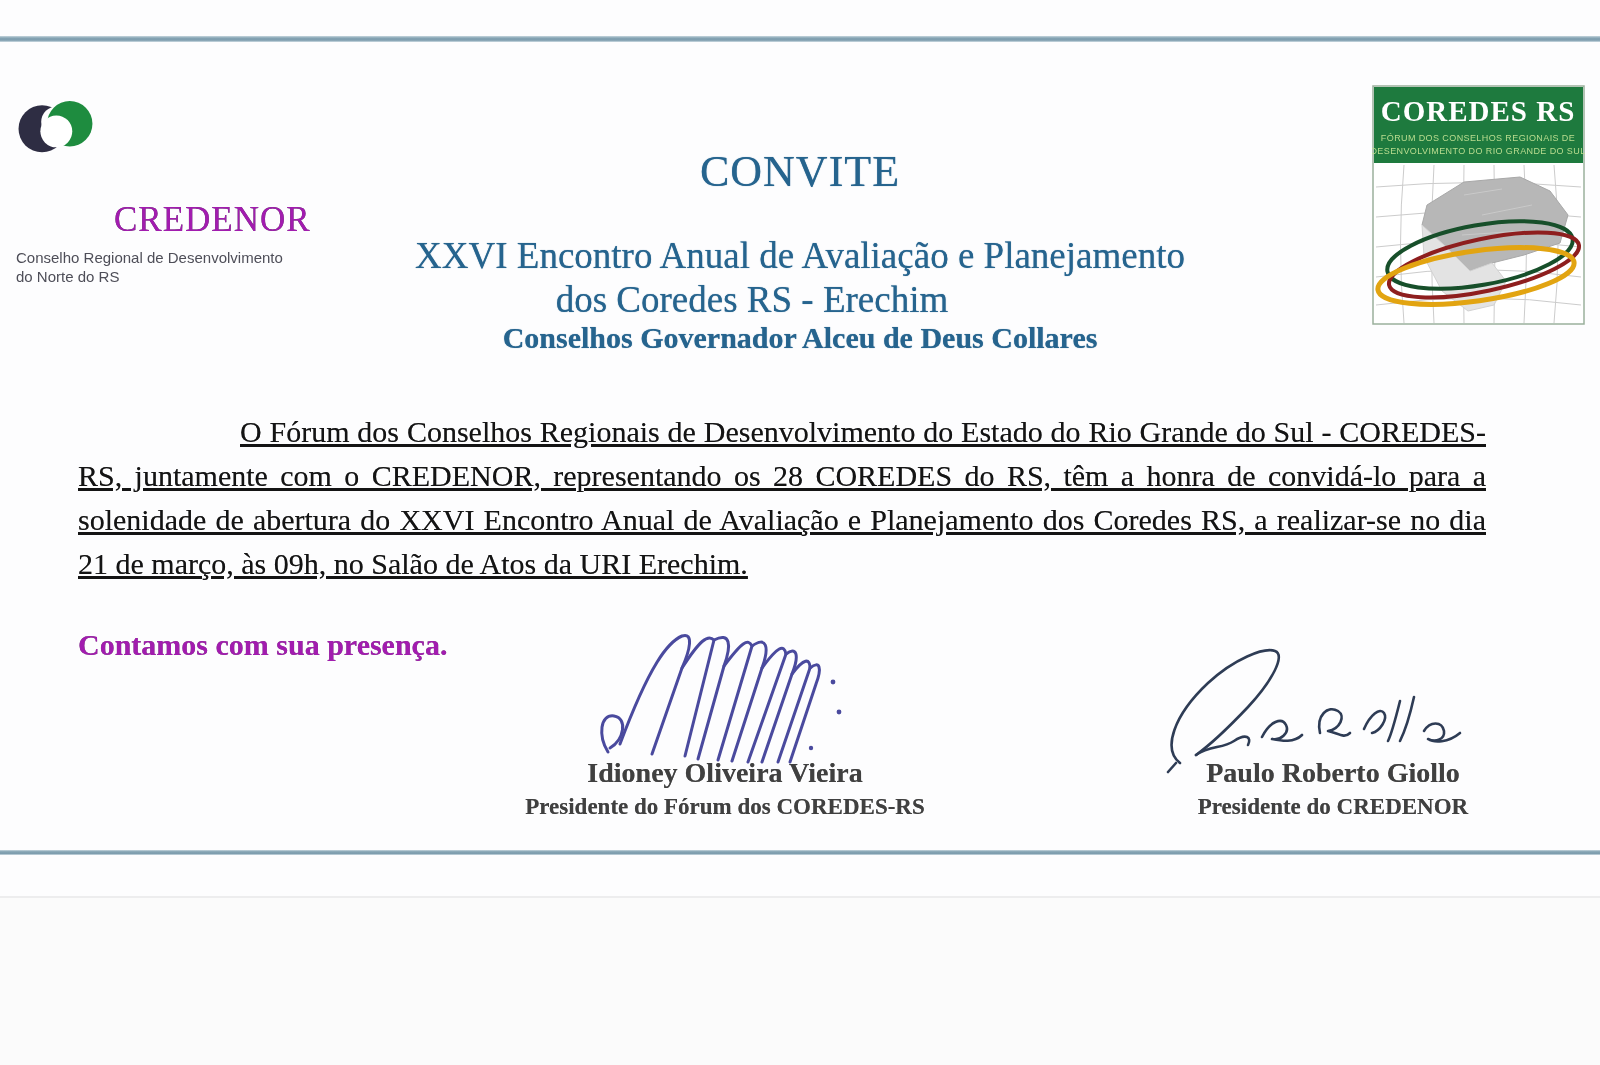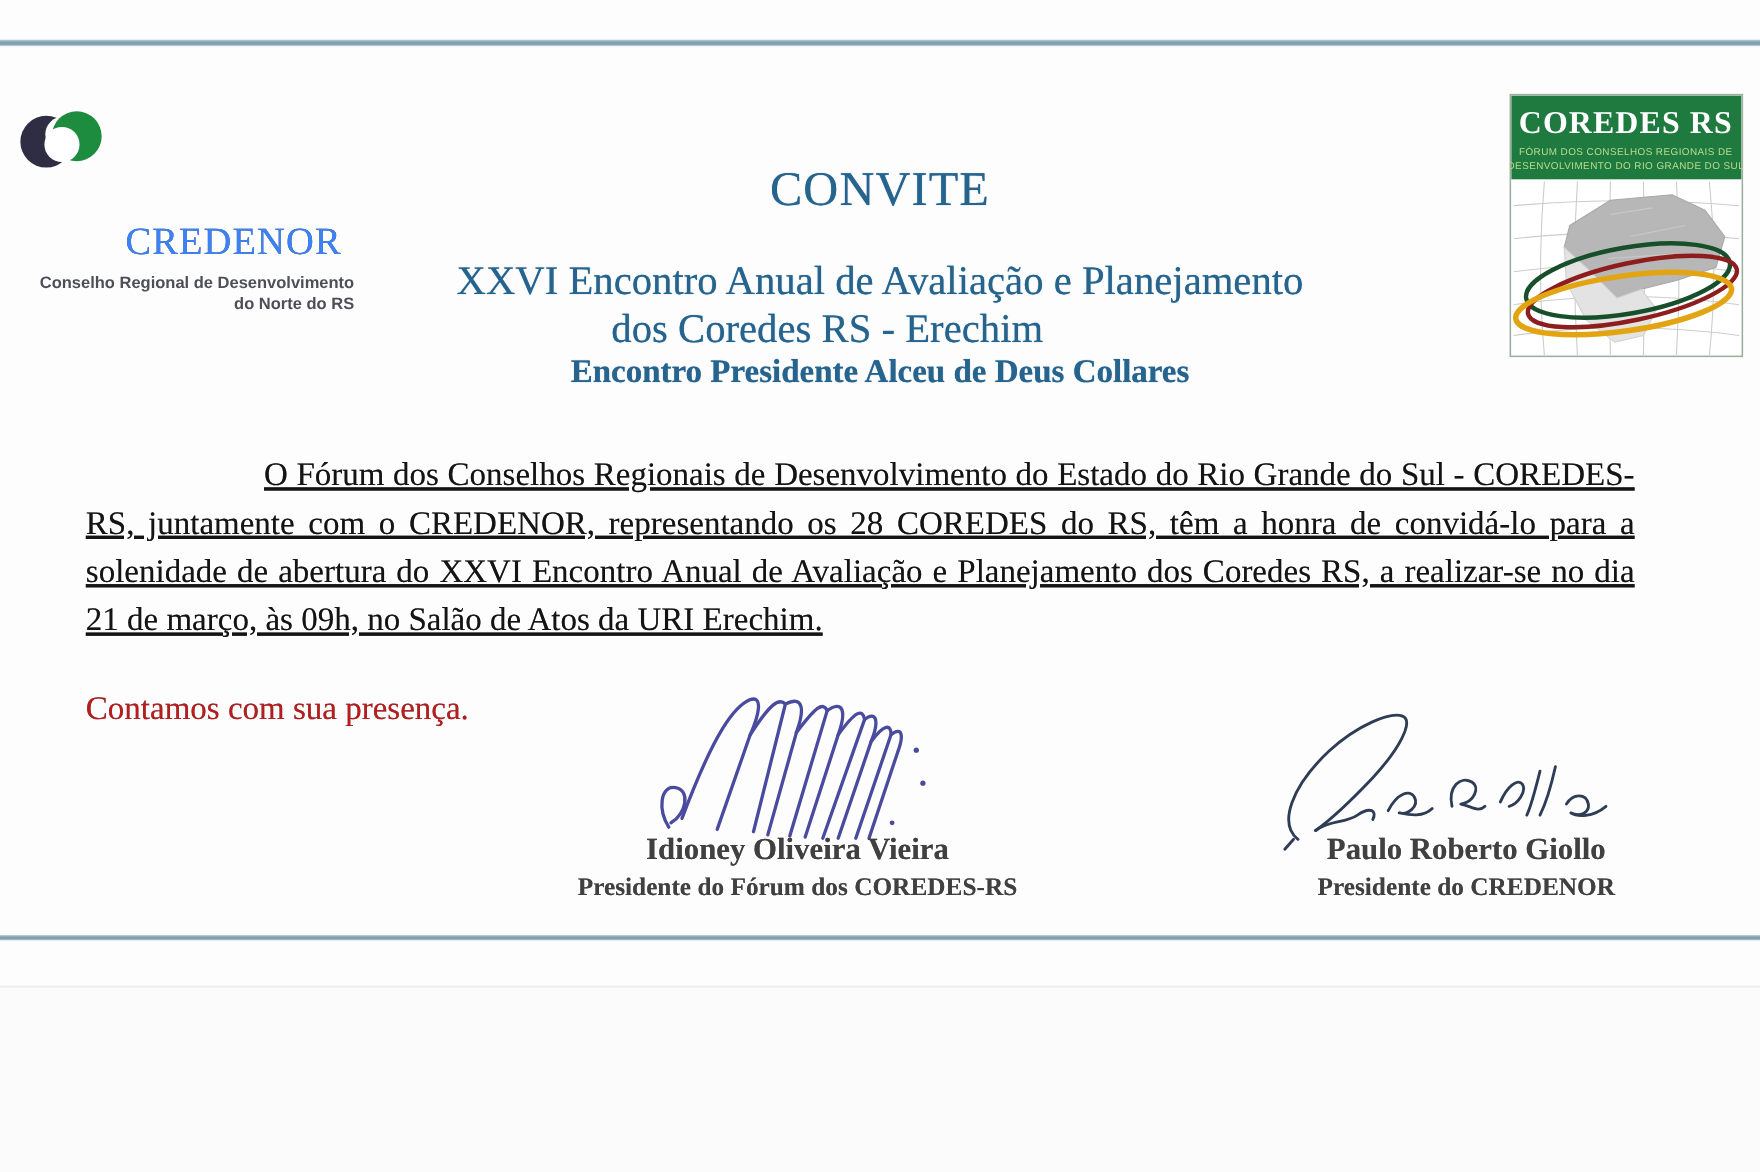--- a/index.html
+++ b/index.html
@@ -11,41 +11,41 @@
   .rule{left:0;width:1600px;height:6px;
         background:linear-gradient(to bottom,#c6d6de,#84a3b3 35%,#7e9dae 70%,#cfdde4);}
   .rule-top{top:36px;}
   .rule-bottom{top:850px;height:5px;}
   .faint-line{top:896px;left:0;width:1600px;height:2px;background:#ededee;}
   .bottom-band{top:898px;left:0;width:1600px;height:167px;background:#fbfbfb;}
 
   
   .credenor{left:10px;top:88px;width:320px;height:120px;}
   .credenor-icon{left:16px;top:92px;width:84px;height:72px;}
-  .credenor-word{left:104px;top:112px;font-size:35px;letter-spacing:1px;color:#3b82f6;
+  .credenor-word{left:104px;top:112px;font-size:35px;letter-spacing:1px;color:#a21caf;
                  font-weight:500;text-shadow:0 0 .6px #45454e;}
-  .credenor-tagline{left:6px;top:160px;width:306px;text-align:right;
+  .credenor-tagline{left:6px;top:160px;width:306px;text-align:left;
                     font-family:"Liberation Sans", sans-serif;font-size:15px;line-height:19px;
-                    color:#4e4e58;font-weight:700;}
+                    color:#4e4e58;font-weight:400;}
 
   
   .coredes{left:1372px;top:85px;width:213px;height:240px;}
 
   
   .blue{color:#26648e;text-shadow:0 0 .8px rgba(38,100,142,.85);}
   .title{left:0;top:146px;width:1600px;text-align:center;font-size:44px;letter-spacing:1px;}
   .h1{left:0;top:234px;width:1600px;text-align:center;font-size:37px;}
   .h2{left:0;top:278px;width:1504px;text-align:center;font-size:37px;}
   .h3{left:0;top:321px;width:1600px;text-align:center;font-size:30px;font-weight:700;}
 
   
   .body-par{left:78px;top:410px;width:1408px;font-size:30px;line-height:44px;
             text-align:justify;text-indent:162px;color:#141414;
             text-shadow:0 0 .5px rgba(0,0,0,.55);text-decoration:underline;}
-  .closing{left:78px;top:628px;font-size:30px;color:#b91c1c;text-shadow:0 0 .5px rgba(0,0,0,.55);}
+  .closing{left:78px;top:628px;font-size:30px;color:#a21caf;text-shadow:0 0 .5px rgba(0,0,0,.55);font-weight:bold;}
 
   
   .sig-svg-left{left:590px;top:624px;width:270px;height:145px;}
   .sig-svg-right{left:1152px;top:645px;width:348px;height:135px;}
   .sig-block{text-align:center;color:#404040;}
   .sig-block-left{left:495px;top:757px;width:460px;}
   .sig-block-right{left:1128px;top:757px;width:410px;}
   .sig-name{font-size:28px;font-weight:700;text-shadow:0 0 .5px rgba(0,0,0,.5);}
   .sig-role{font-size:23px;font-weight:700;margin-top:5px;text-shadow:0 0 .4px rgba(0,0,0,.45);}
 </style>
@@ -109,21 +109,21 @@
       <ellipse cx="108" cy="170" rx="94" ry="30" stroke="#174f2a" stroke-width="4" transform="rotate(-10 108 170)"></ellipse>
       <ellipse cx="112" cy="180" rx="97" ry="26" stroke="#8e1e1e" stroke-width="4" transform="rotate(-12 112 180)"></ellipse>
       <ellipse cx="104" cy="191" rx="99" ry="25" stroke="#e2a411" stroke-width="5" transform="rotate(-8 104 191)"></ellipse>
     </g>
   </g>
 </svg>
 
 <div class="abs blue title">CONVITE</div>
 <div class="abs blue h1">XXVI Encontro Anual de Avaliação e Planejamento</div>
 <div class="abs blue h2">dos Coredes RS - Erechim</div>
-<div class="abs blue h3">Encontro Presidente Alceu de Deus Collares</div>
+<div class="abs blue h3">Conselhos Governador Alceu de Deus Collares</div>
 
 <div class="abs body-par">O Fórum dos Conselhos Regionais de Desenvolvimento do Estado do Rio Grande do Sul - COREDES-RS, juntamente com o CREDENOR, representando os 28 COREDES do RS, têm a honra de convidá-lo para a solenidade de abertura do XXVI Encontro Anual de Avaliação e Planejamento dos Coredes RS, a realizar-se no dia 21 de março, às 09h, no Salão de Atos da URI Erechim.</div>
 <div class="abs closing">Contamos com sua presença.</div>
 
 <svg class="abs sig-svg-left" viewBox="0 0 270 145">
   <g stroke="#4a4a9e" stroke-width="3" fill="none" stroke-linecap="round" stroke-linejoin="round">
     <path d="M18,128 C8,112 10,90 24,92 C38,94 34,116 20,124"></path>
     <path d="M30,120 C60,40 78,18 92,12 C104,8 100,26 92,44 L62,130"></path>
     <path d="M92,44 C110,16 118,10 124,16 L95,132"></path>
     <path d="M124,16 C140,8 142,20 134,42 L108,135"></path>

